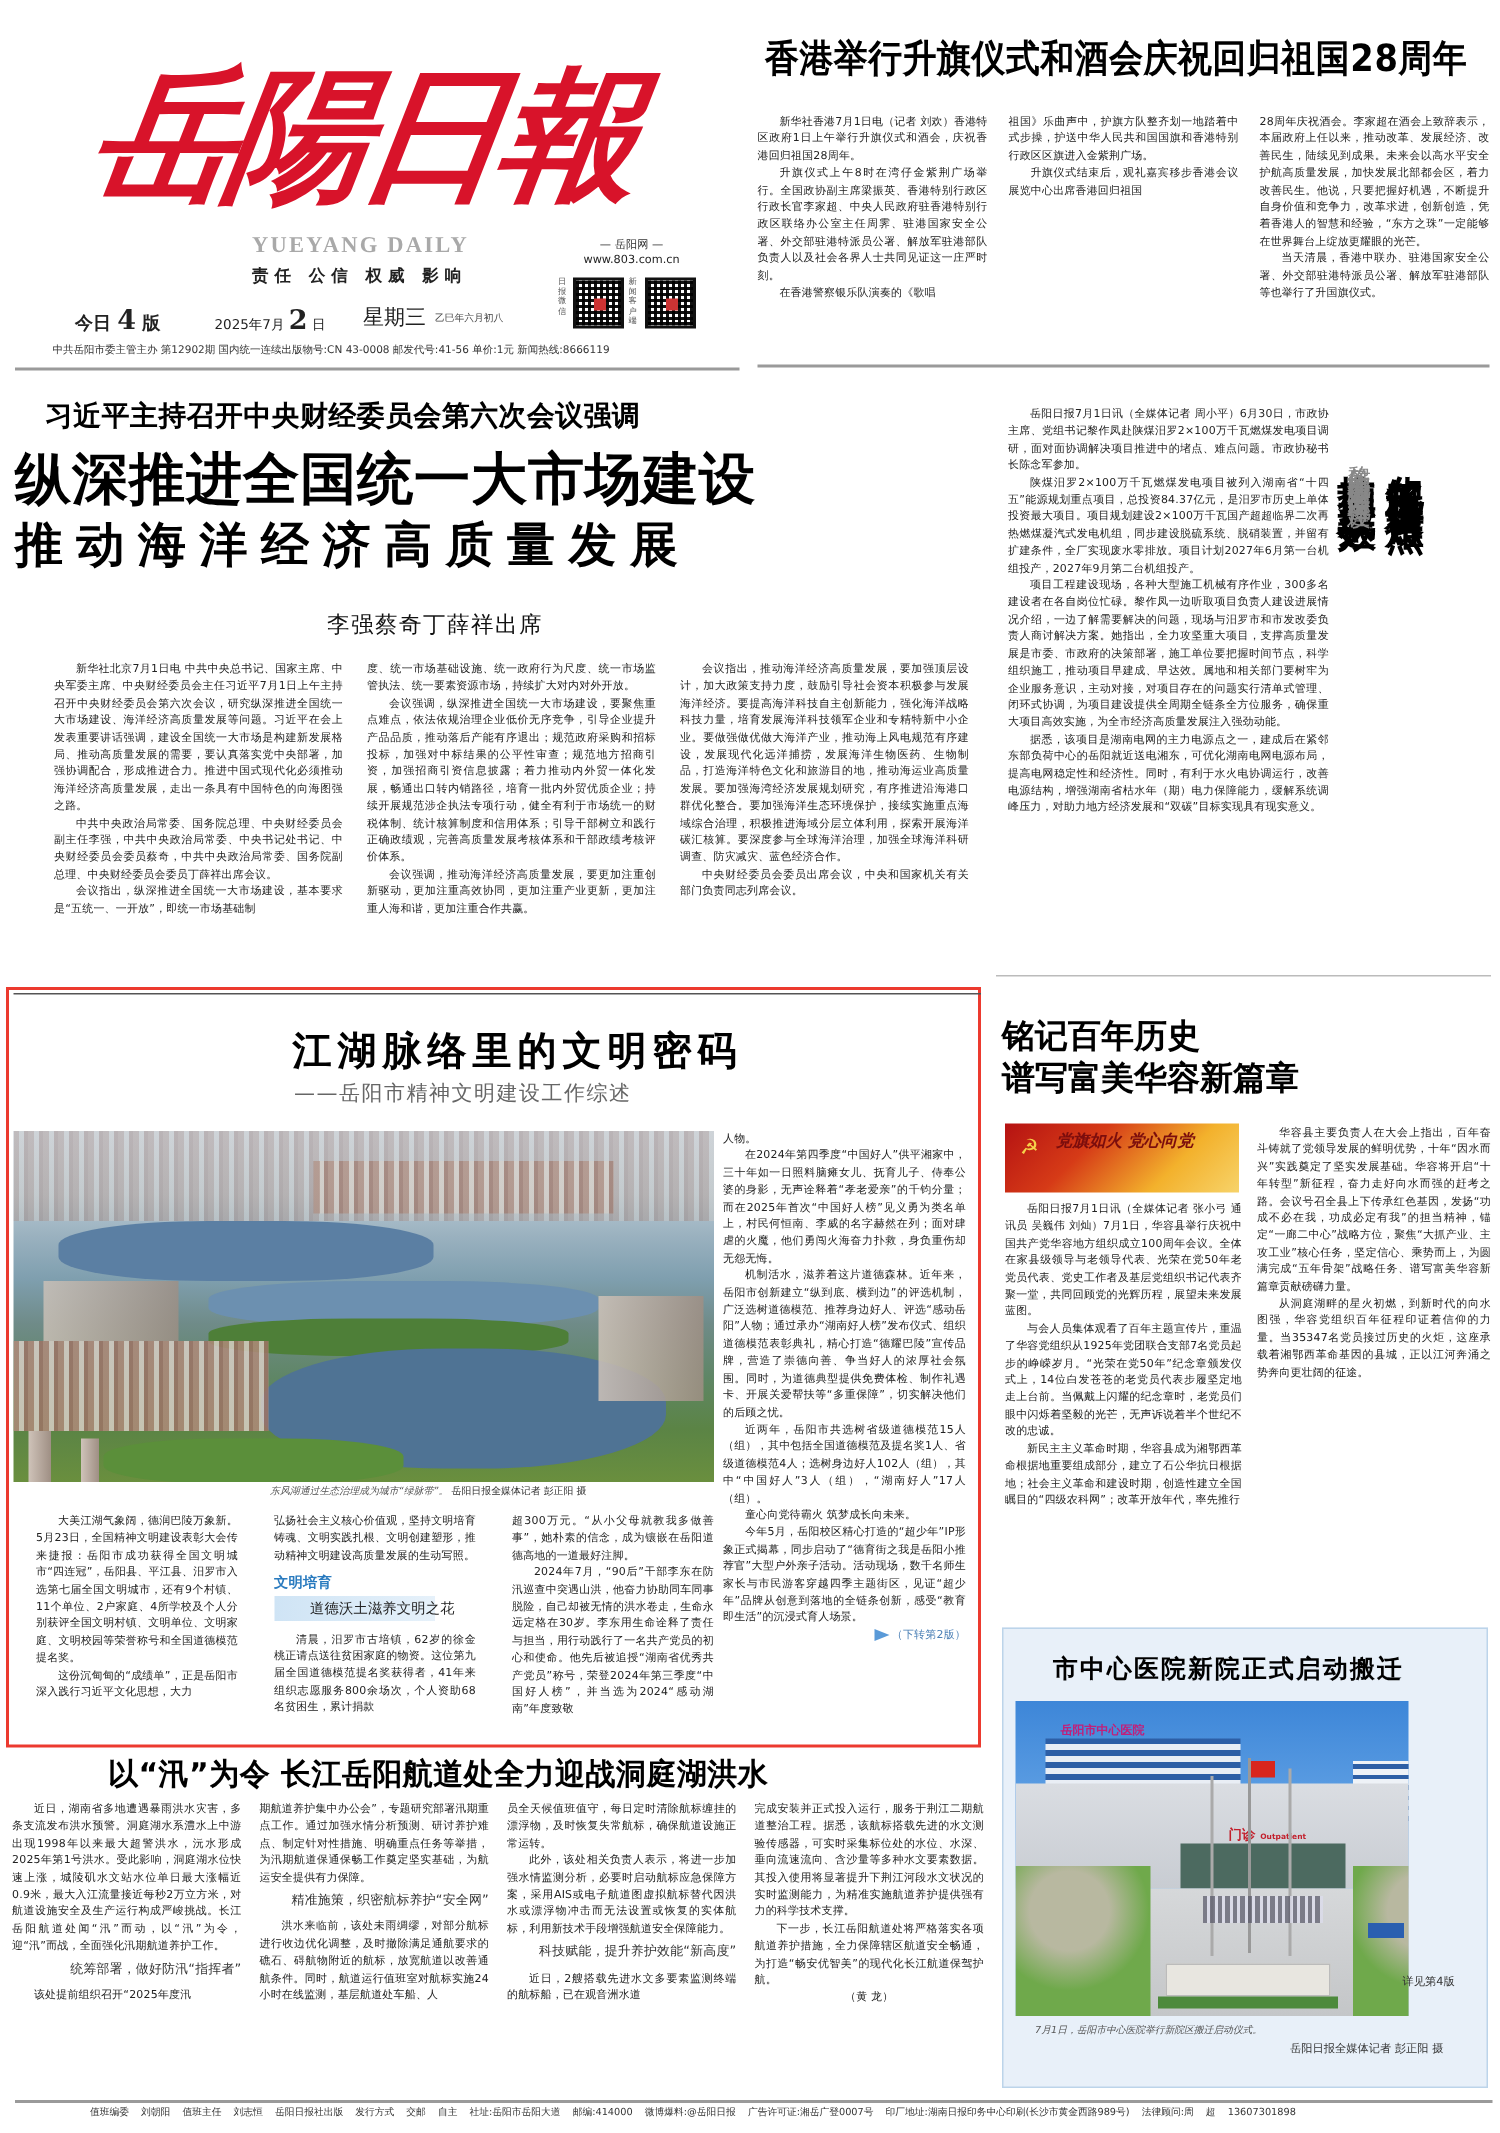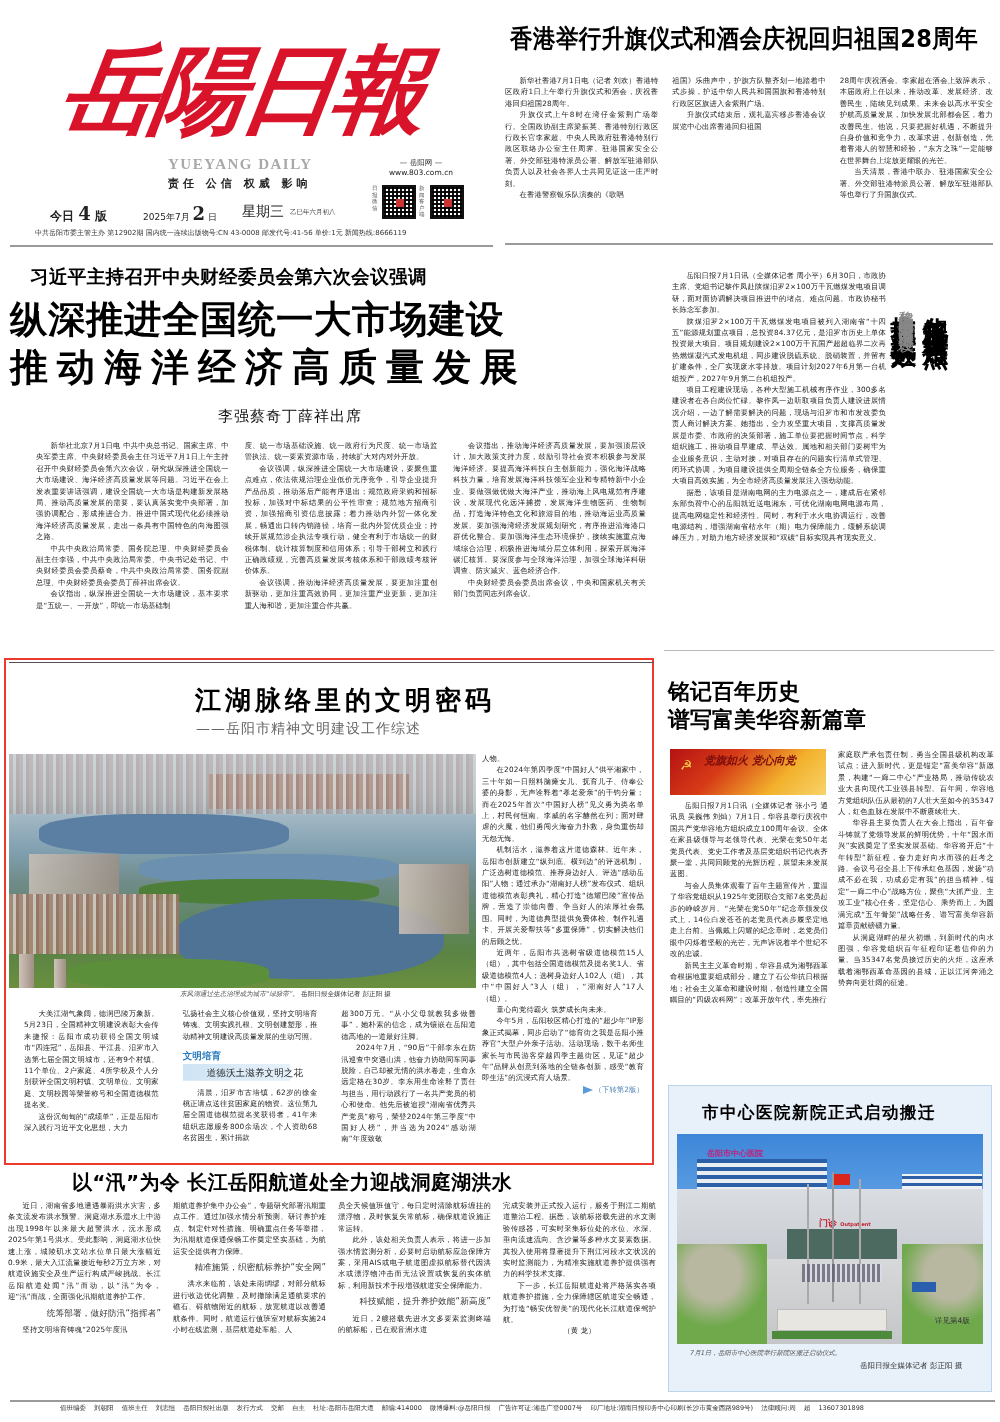--- a/index.html
+++ b/index.html
@@ -32,21 +32,21 @@
   .issue-lunar { left: 290px; top: 208px; font-size: 6.5px; color: #444; }
   .issue-info { left: 35px; top: 228px; font-size: 7px; color: #333; white-space: nowrap; }
 
   
   .hk-title { left: 510px; top: 22px; font-size: 25px; white-space: nowrap; letter-spacing: 0.5px; transform: scaleX(0.9); transform-origin: left; }
   .hk-cols { left: 505px; top: 75px; width: 488px; height: 165px; display: grid; grid-template-columns: 1fr 1fr 1fr; column-gap: 14px; }
 
   
   .lead-kicker { left: 30px; top: 264px; font-size: 18.5px; white-space: nowrap; letter-spacing: 0.4px; }
   .lead-line1 { left: 10px; top: 295px; font-size: 37.5px; white-space: nowrap; letter-spacing: 0.5px; }
-  .lead-line2 { left: 10px; top: 342px; font-size: 38px; white-space: nowrap; letter-spacing: 9px; }
+  .lead-line2 { left: 10px; top: 342px; font-size: 32px; white-space: nowrap; letter-spacing: 9px; }
   .lead-sub { left: 218px; top: 407px; font-size: 15px; font-weight: normal; white-space: nowrap; letter-spacing: 1px; color: #111; }
   .lead-cols { left: 36px; top: 440px; width: 610px; height: 205px; display: grid; grid-template-columns: 1fr 1fr 1fr; column-gap: 16px; }
 
   
   .proj-text { left: 672px; top: 270px; width: 214px; height: 360px; }
   .proj-title { left: 920px; top: 296px; writing-mode: vertical-rl; font-size: 25.5px; line-height: 32px; letter-spacing: 3px; }
   .proj-sub { left: 895px; top: 298px; writing-mode: vertical-rl; font-family: "DejaVu Serif", serif; font-size: 15.7px; color: #888; letter-spacing: 1.5px; }
 
   
   .feature-box { left: 4px; top: 658px; width: 650px; height: 507px; border: 2px solid #ec3a2f; }
@@ -71,21 +71,21 @@
   .hr-title { left: 668px; top: 678px; font-size: 22px; line-height: 28px; white-space: nowrap; }
   .hr-banner { left: 670px; top: 749px; width: 156px; height: 46px; background: linear-gradient(135deg, #b51212 0%, #d63b17 35%, #f3b12c 70%, #f7d36a 100%); overflow: hidden; }
   .hr-banner .emblem { position: absolute; left: 10px; top: 8px; font-size: 14px; color: #f5d24a; }
   .hr-banner .script { position: absolute; left: 34px; top: 4px; font-family: "DejaVu Serif", serif; font-style: italic; font-weight: bold; font-size: 11px; color: #7b0d0d; line-height: 16px; }
   .hr-left { left: 670px; top: 800px; width: 158px; height: 260px; }
   .hr-right { left: 838px; top: 749px; width: 156px; height: 310px; }
 
   
   .hosp-box { left: 668px; top: 1085px; width: 324px; height: 307px; background: #e8f0f9; border: 1px solid #bcd4ea; }
   .hosp-title { left: 702px; top: 1102px; font-size: 16.5px; letter-spacing: 1.5px; white-space: nowrap; }
-  .hosp-photo { left: 677px; top: 1134px; width: 306px; height: 210px; overflow: hidden; background: linear-gradient(180deg, #3d86d8 0%, #66a5e6 40%, #9cc6ee 60%); }
+  .hosp-photo { left: 677px; top: 1134px; width: 262px; height: 210px; overflow: hidden; background: linear-gradient(180deg, #3d86d8 0%, #66a5e6 40%, #9cc6ee 60%); }
   .hosp-caption { left: 690px; top: 1349px; font-size: 6.5px; font-style: italic; color: #555; white-space: nowrap; }
   .hosp-credit { left: 860px; top: 1361px; font-size: 7.5px; color: #333; white-space: nowrap; }
   .hosp-seepage { left: 935px; top: 1316px; font-size: 7.5px; color: #333; white-space: nowrap; }
 
   
   .flood-title { left: 72px; top: 1169px; font-size: 20px; white-space: nowrap; letter-spacing: 0.3px; }
   .flood-cols { left: 8px; top: 1200px; width: 648px; height: 200px; display: grid; grid-template-columns: 1fr 1fr 1fr 1fr; column-gap: 12px; }
   .subhead { text-align: right; font-size: 8.6px; color: #333; margin: 5px 0; text-indent: 0 !important; font-weight: normal; }
   .signoff { text-align: center; text-indent: 0 !important; }
 
@@ -222,21 +222,20 @@
 <div class="abs hr-banner">
   <span class="emblem">☭</span>
   <span class="script">党旗如火 党心向党</span>
 </div>
 <div class="abs hr-left body-text">
   <p>岳阳日报7月1日讯（全媒体记者 张小弓 通讯员 吴巍伟 刘灿）7月1日，华容县举行庆祝中国共产党华容地方组织成立100周年会议。全体在家县级领导与老领导代表、光荣在党50年老党员代表、党史工作者及基层党组织书记代表齐聚一堂，共同回顾党的光辉历程，展望未来发展蓝图。</p>
   <p>与会人员集体观看了百年主题宣传片，重温了华容党组织从1925年党团联合支部7名党员起步的峥嵘岁月。“光荣在党50年”纪念章颁发仪式上，14位白发苍苍的老党员代表步履坚定地走上台前。当佩戴上闪耀的纪念章时，老党员们眼中闪烁着坚毅的光芒，无声诉说着半个世纪不改的忠诚。</p>
   <p>新民主主义革命时期，华容县成为湘鄂西革命根据地重要组成部分，建立了石公华抗日根据地；社会主义革命和建设时期，创造性建立全国瞩目的“四级农科网”；改革开放年代，率先推行</p>
 </div>
 <div class="abs hr-right body-text">
-  <p style="text-indent:0">家庭联产承包责任制，勇当全国县级机构改革试点；进入新时代，更是锚定“富美华容”新愿景，构建“一廊二中心”产业格局，推动传统农业大县向现代工业强县转型。百年间，华容地方党组织队伍从最初的7人壮大至如今的35347人，红色血脉在发展中不断赓续壮大。</p>
   <p>华容县主要负责人在大会上指出，百年奋斗铸就了党领导发展的鲜明优势，十年“因水而兴”实践奠定了坚实发展基础。华容将开启“十年转型”新征程，奋力走好向水而强的赶考之路。会议号召全县上下传承红色基因，发扬“功成不必在我，功成必定有我”的担当精神，锚定“一廊二中心”战略方位，聚焦“大抓产业、主攻工业”核心任务，坚定信心、乘势而上，为圆满完成“五年骨架”战略任务、谱写富美华容新篇章贡献磅礴力量。</p>
   <p>从洞庭湖畔的星火初燃，到新时代的向水图强，华容党组织百年征程印证着信仰的力量。当35347名党员接过历史的火炬，这座承载着湘鄂西革命基因的县城，正以江河奔涌之势奔向更壮阔的征途。</p>
 </div>
 
 <div class="abs hosp-box"></div>
 <div class="abs headline hosp-title">市中心医院新院正式启动搬迁</div>
 <div class="abs hosp-photo">
   <div class="abs" style="left:20px;top:25px;width:130px;height:60px;background:repeating-linear-gradient(0deg,#2d5fa6 0 4px,#e9eef5 4px 8px);"></div>
   <div class="abs" style="left:30px;top:14px;font-size:8px;color:#c0207a;font-weight:bold;">岳阳市中心医院</div>
   <div class="abs" style="left:225px;top:40px;width:80px;height:40px;background:repeating-linear-gradient(0deg,#2d5fa6 0 3px,#eef2f7 3px 7px);"></div>
@@ -257,21 +256,21 @@
 </div>
 <div class="abs hosp-caption">7月1日，岳阳市中心医院举行新院区搬迁启动仪式。</div>
 <div class="abs hosp-credit">岳阳日报全媒体记者  彭正阳  摄</div>
 <div class="abs hosp-seepage">详见第4版</div>
 
 <div class="abs headline flood-title">以“汛”为令  长江岳阳航道处全力迎战洞庭湖洪水</div>
 <div class="abs flood-cols body-text">
   <div>
     <p>近日，湖南省多地遭遇暴雨洪水灾害，多条支流发布洪水预警。洞庭湖水系澧水上中游出现1998年以来最大超警洪水，沅水形成2025年第1号洪水。受此影响，洞庭湖水位快速上涨，城陵矶水文站水位单日最大涨幅近0.9米，最大入江流量接近每秒2万立方米，对航道设施安全及生产运行构成严峻挑战。长江岳阳航道处闻“汛”而动，以“汛”为令，迎“汛”而战，全面强化汛期航道养护工作。</p>
     <p class="subhead">统筹部署，做好防汛“指挥者”</p>
-    <p>坚持文明培育铸魂“2025年度汛</p>
+    <p>该处提前组织召开“2025年度汛</p>
   </div>
   <div>
     <p style="text-indent:0">期航道养护集中办公会”，专题研究部署汛期重点工作。通过加强水情分析预测、研讨养护难点、制定针对性措施、明确重点任务等举措，为汛期航道保通保畅工作奠定坚实基础，为航运安全提供有力保障。</p>
     <p class="subhead">精准施策，织密航标养护“安全网”</p>
     <p>洪水来临前，该处未雨绸缪，对部分航标进行收边优化调整，及时撤除满足通航要求的礁石、碍航物附近的航标，放宽航道以改善通航条件。同时，航道运行值班室对航标实施24小时在线监测，基层航道处车船、人</p>
   </div>
   <div>
     <p style="text-indent:0">员全天候值班值守，每日定时清除航标缠挂的漂浮物，及时恢复失常航标，确保航道设施正常运转。</p>
     <p>此外，该处相关负责人表示，将进一步加强水情监测分析，必要时启动航标应急保障方案，采用AIS或电子航道图虚拟航标替代因洪水或漂浮物冲击而无法设置或恢复的实体航标，利用新技术手段增强航道安全保障能力。</p>
     <p class="subhead">科技赋能，提升养护效能“新高度”</p>

